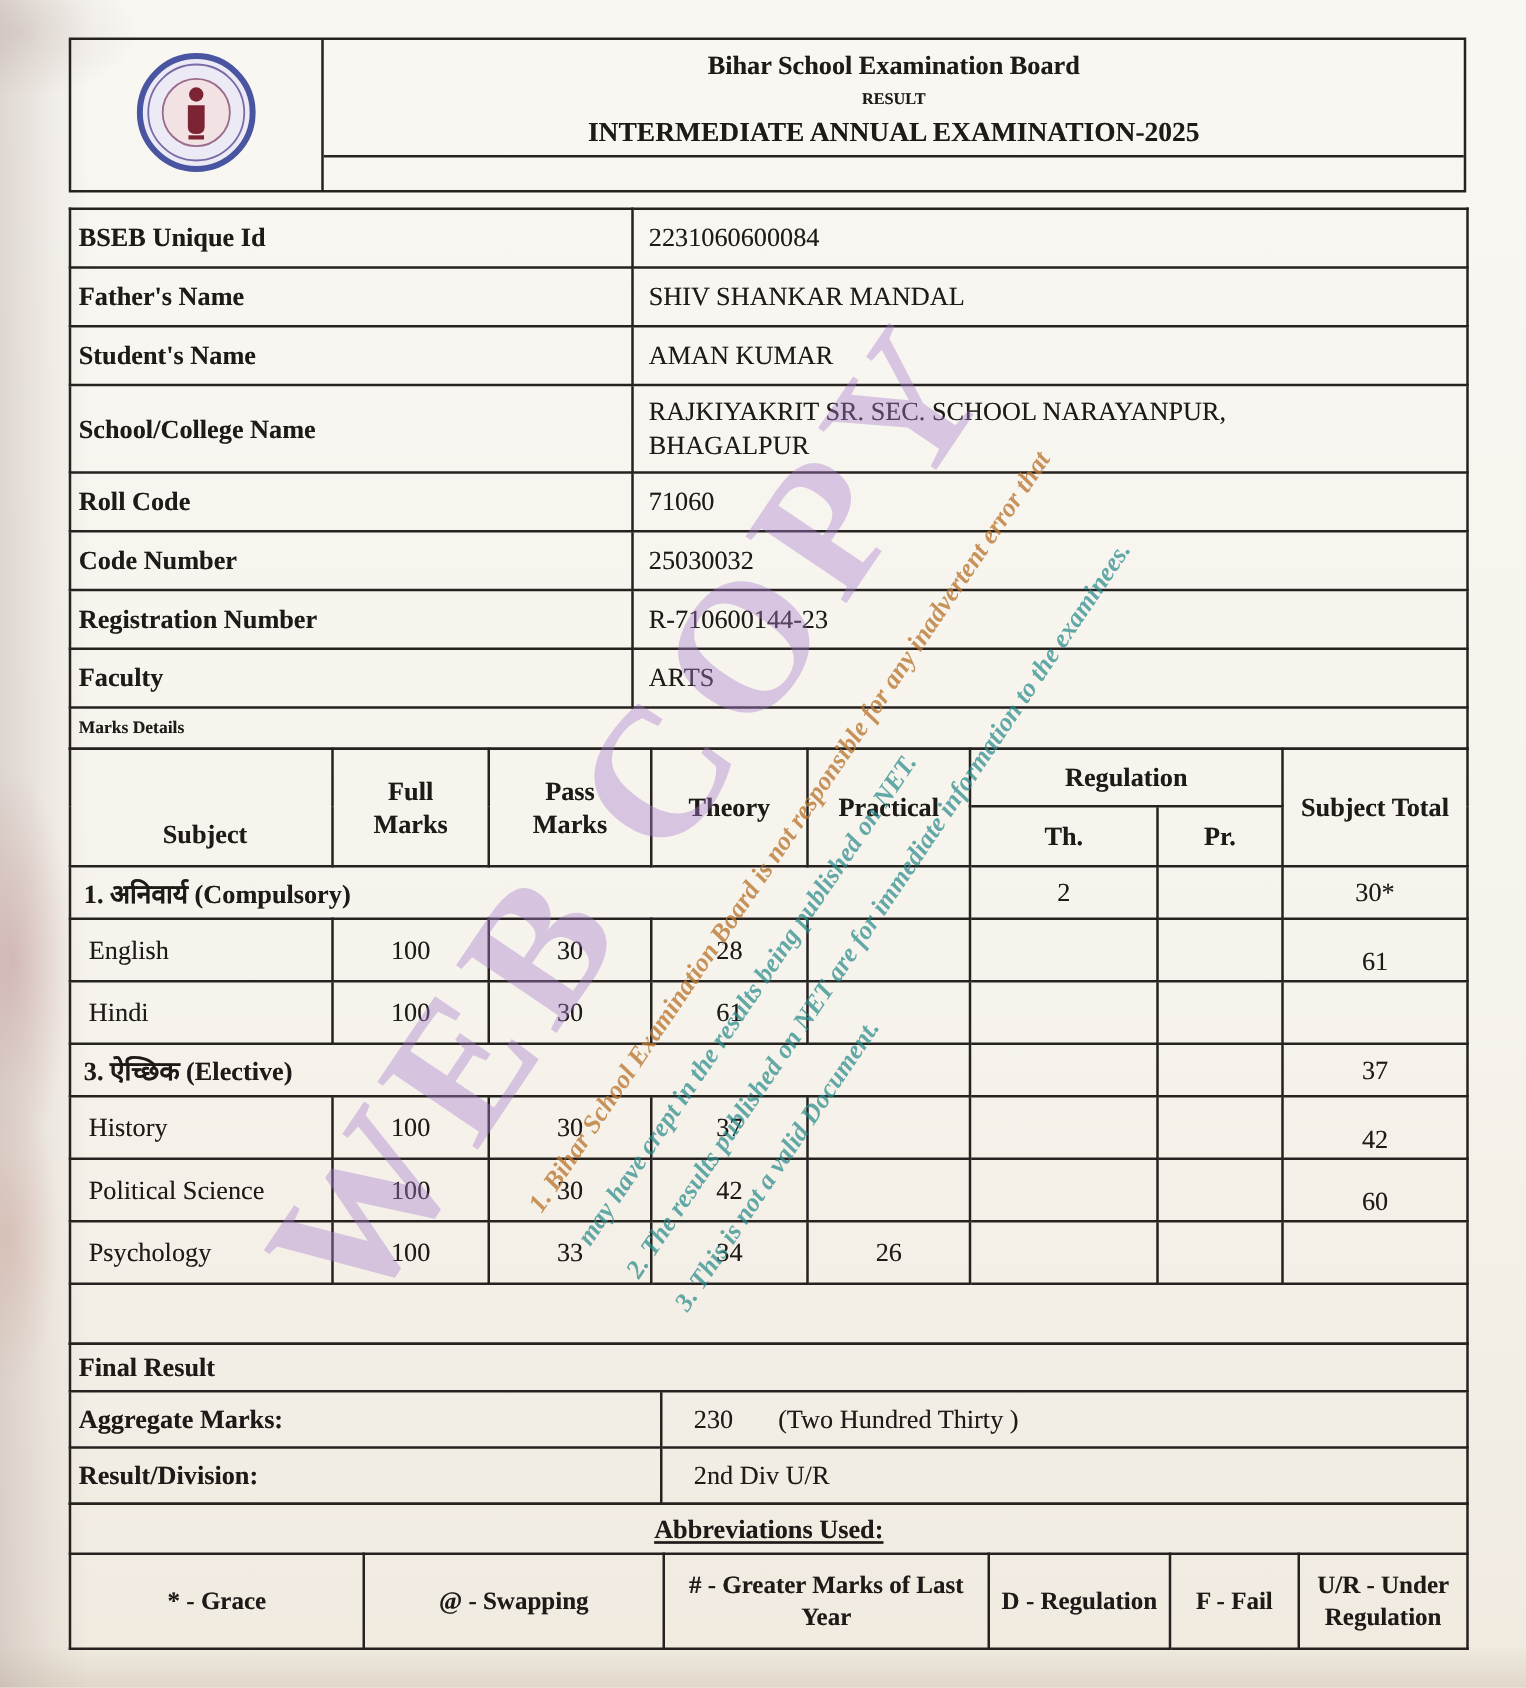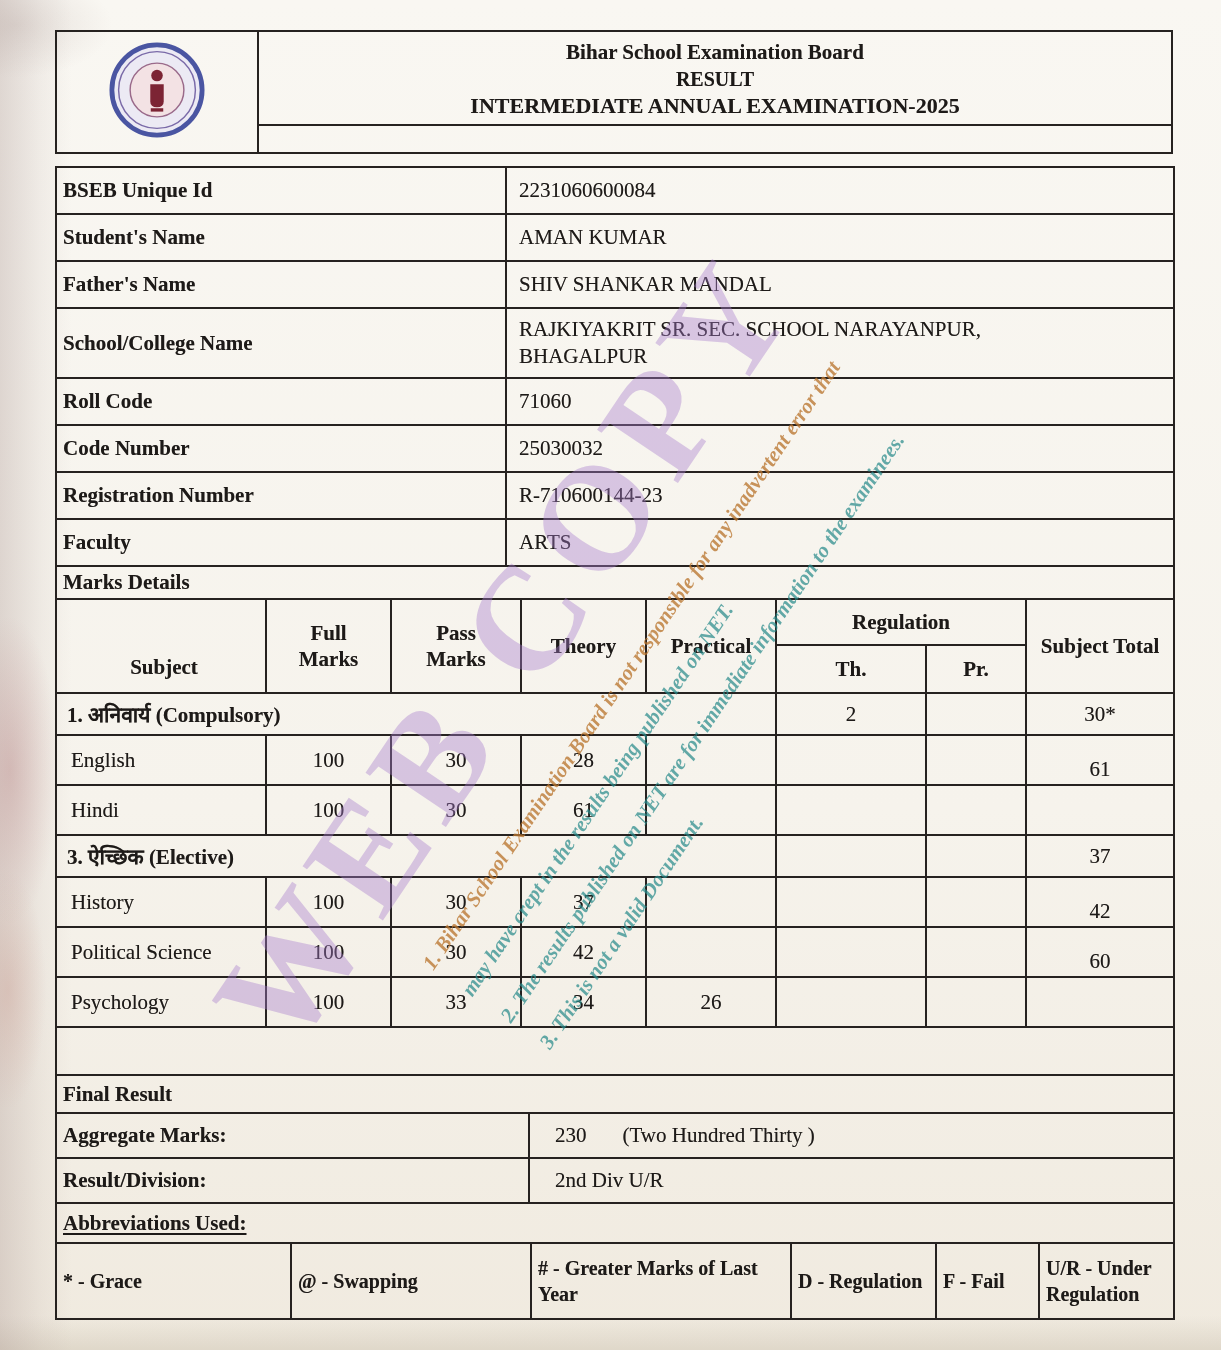--- a/index.html
+++ b/index.html
@@ -19,35 +19,35 @@
       linear-gradient(180deg,#f9f7f2 0,#f6f3ec 60%,#f0eadf 100%);
   }
   .doc{position:absolute;left:55px;top:30px;width:1118px;color:#1d1a18;z-index:1;
        text-shadow:0 0 .4px rgba(30,25,20,.45);}
   
   .hdr{display:flex;border:2px solid #262220;height:120px;}
   .hdr-logo{width:200px;border-right:2px solid #262220;display:flex;align-items:center;justify-content:center;}
   .hdr-main{flex:1;display:flex;flex-direction:column;}
   .hdr-titles{flex:1;text-align:center;padding-top:7px;font-weight:bold;}
   .hdr-line1{font-size:21px;line-height:27px;}
-  .hdr-line2{font-size:20px;line-height:26px;}
+  .hdr-line2{font-size:13px;line-height:26px;}
   .hdr-line3{font-size:22px;line-height:28px;}
   .hdr-strip{height:26px;border-top:2px solid #262220;}
   
   .tbl{border-collapse:collapse;width:1118px;table-layout:fixed;}
   .tbl td{border:2px solid #262220;font-size:21px;padding:2px 6px;overflow:hidden;}
   .lbl{font-weight:bold;text-align:left;padding-left:12px;}
   
   .info{margin-top:12px;}
   .info tr{height:47px;}
   .info tr.tall{height:70px;}
   .info .val{text-align:left;padding-left:12px;}
   .wrapnarrow{display:inline-block;max-width:570px;line-height:27px;}
   tr.mdrow{height:33px;}
-  tr.mdrow td{font-size:21px;}
+  tr.mdrow td{font-size:14px;}
   
   .marks{margin-top:-2px;}
   .marks td{text-align:center;}
   tr.mh1{height:46px;} tr.mh2{height:48px;}
   .mhead{font-weight:bold;}
   .hsub{vertical-align:bottom;text-align:left;padding-left:12px !important;padding-bottom:12px !important;}
   .twol{display:inline-block;width:66px;line-height:26px;}
   tr.secrow{height:42px;}
   .seclbl{text-align:left !important;font-weight:bold;padding-left:10px !important;}
   tr.subjrow{height:50px;}
@@ -56,21 +56,21 @@
   .vbottom{vertical-align:bottom;padding-bottom:1px;}
   tr.emptyrow{height:48px;}
   
   .final{margin-top:-2px;}
   .final tr{height:45px;}
   .final tr.frtitle{height:38px;padding-left:22px;}
   .final .val{text-align:left;padding-left:25px;}
   .agg-words{margin-left:36px;}
   
   .abbrev{margin-top:-2px;}
-  .abbrev td{text-align:left;font-weight:bold;font-size:20px;line-height:26px;}
+  .abbrev td{text-align:center;font-weight:bold;font-size:20px;line-height:26px;}
   tr.abtitle{height:40px;}
   tr.abrow{height:76px;}
   .underline{text-decoration:underline;text-underline-offset:3px;font-weight:bold;font-size:21px;}
   
   .wm-webcopy{
     position:absolute;left:505px;top:650px;z-index:6;pointer-events:none;
     transform:translate(-50%,-50%) rotate(-56deg);
     font-weight:bold;font-size:148px;letter-spacing:14px;white-space:nowrap;
     color:rgba(168,124,205,.40);
     font-family:"Liberation Serif","DejaVu Serif",serif;
@@ -117,26 +117,26 @@
       <colgroup>
           <col style="width:450px">
           <col style="width:668px">
         </colgroup>
       <tbody>
           <tr>
         <td class="lbl">BSEB Unique Id</td>
         <td class="val">2231060600084</td>
       </tr>
       <tr>
+        <td class="lbl">Father's Name</td>
+        <td class="val">SHIV SHANKAR MANDAL</td>
+      </tr>
+      <tr>
         <td class="lbl">Student's Name</td>
         <td class="val">AMAN KUMAR</td>
-      </tr>
-      <tr>
-        <td class="lbl">Father's Name</td>
-        <td class="val">SHIV SHANKAR MANDAL</td>
       </tr>
       <tr class="tall">
         <td class="lbl">School/College Name</td>
         <td class="val">
           <span class="wrapnarrow">RAJKIYAKRIT SR. SEC. SCHOOL NARAYANPUR, BHAGALPUR</span>
         </td>
       </tr>
       <tr>
         <td class="lbl">Roll Code</td>
         <td class="val">71060</td>

